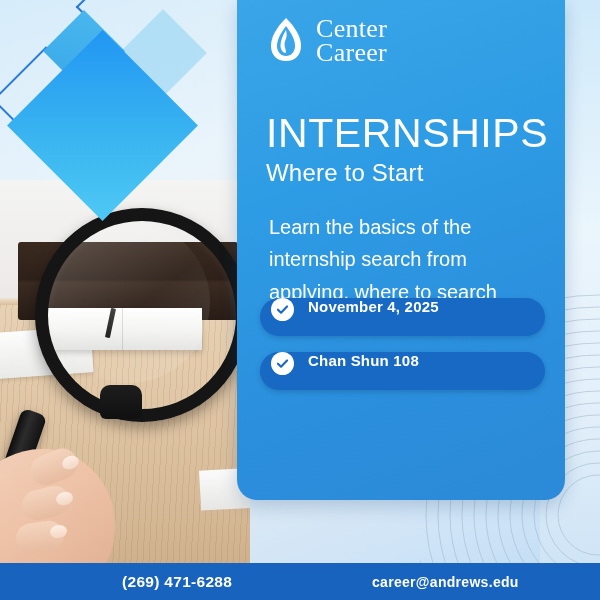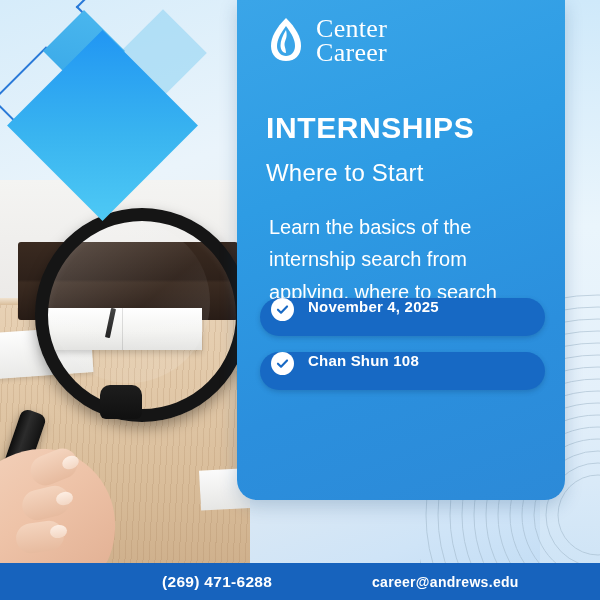--- a/index.html
+++ b/index.html
@@ -141,21 +141,21 @@
   .logo-row{position:absolute;left:30px;top:17px;display:flex;align-items:center;gap:11px;}
   .logo-mark{width:38px;height:48px;flex:none;}
   .logo-txt{
     color:#fff;font-family:"Liberation Serif", serif;font-size:26px;
     line-height:.92;letter-spacing:.3px;
   }
   .logo-txt span{display:block;}
 
   .title{
     position:absolute;left:29px;top:113px;color:#fff;
-    font-size:30px;font-weight:bold;letter-spacing:.6px;line-height:1;
+    font-size:41px;font-weight:normal;letter-spacing:.6px;line-height:1;
   }
   .subtitle{
     position:absolute;left:29px;top:161px;color:#fff;
     font-size:24px;font-weight:300;letter-spacing:.2px;line-height:1;
   }
   .desc{
     position:absolute;left:32px;top:211px;width:258px;color:#fff;
     font-size:20px;line-height:1.62;font-weight:400;
   }
 
@@ -172,21 +172,21 @@
   }
   .pill-check svg{width:13px;height:13px;}
   .pill-label{color:#fff;font-size:15px;font-weight:bold;letter-spacing:.2px;}
 
   
   .footer{
     position:absolute;left:0;bottom:0;width:600px;height:37px;
     background:#1763bd;display:flex;align-items:center;
   }
   .footer-phone{
-    position:absolute;left:122px;color:#fff;font-size:15.5px;font-weight:bold;letter-spacing:.3px;margin-left:40px;
+    position:absolute;left:122px;color:#fff;font-size:15.5px;font-weight:bold;letter-spacing:.3px;
   }
   .footer-email{
     position:absolute;left:372px;color:#fff;font-size:14px;font-weight:bold;letter-spacing:.3px;
   }
 </style>
 </head>
 <body>
 
 <div id="flyer">
 

